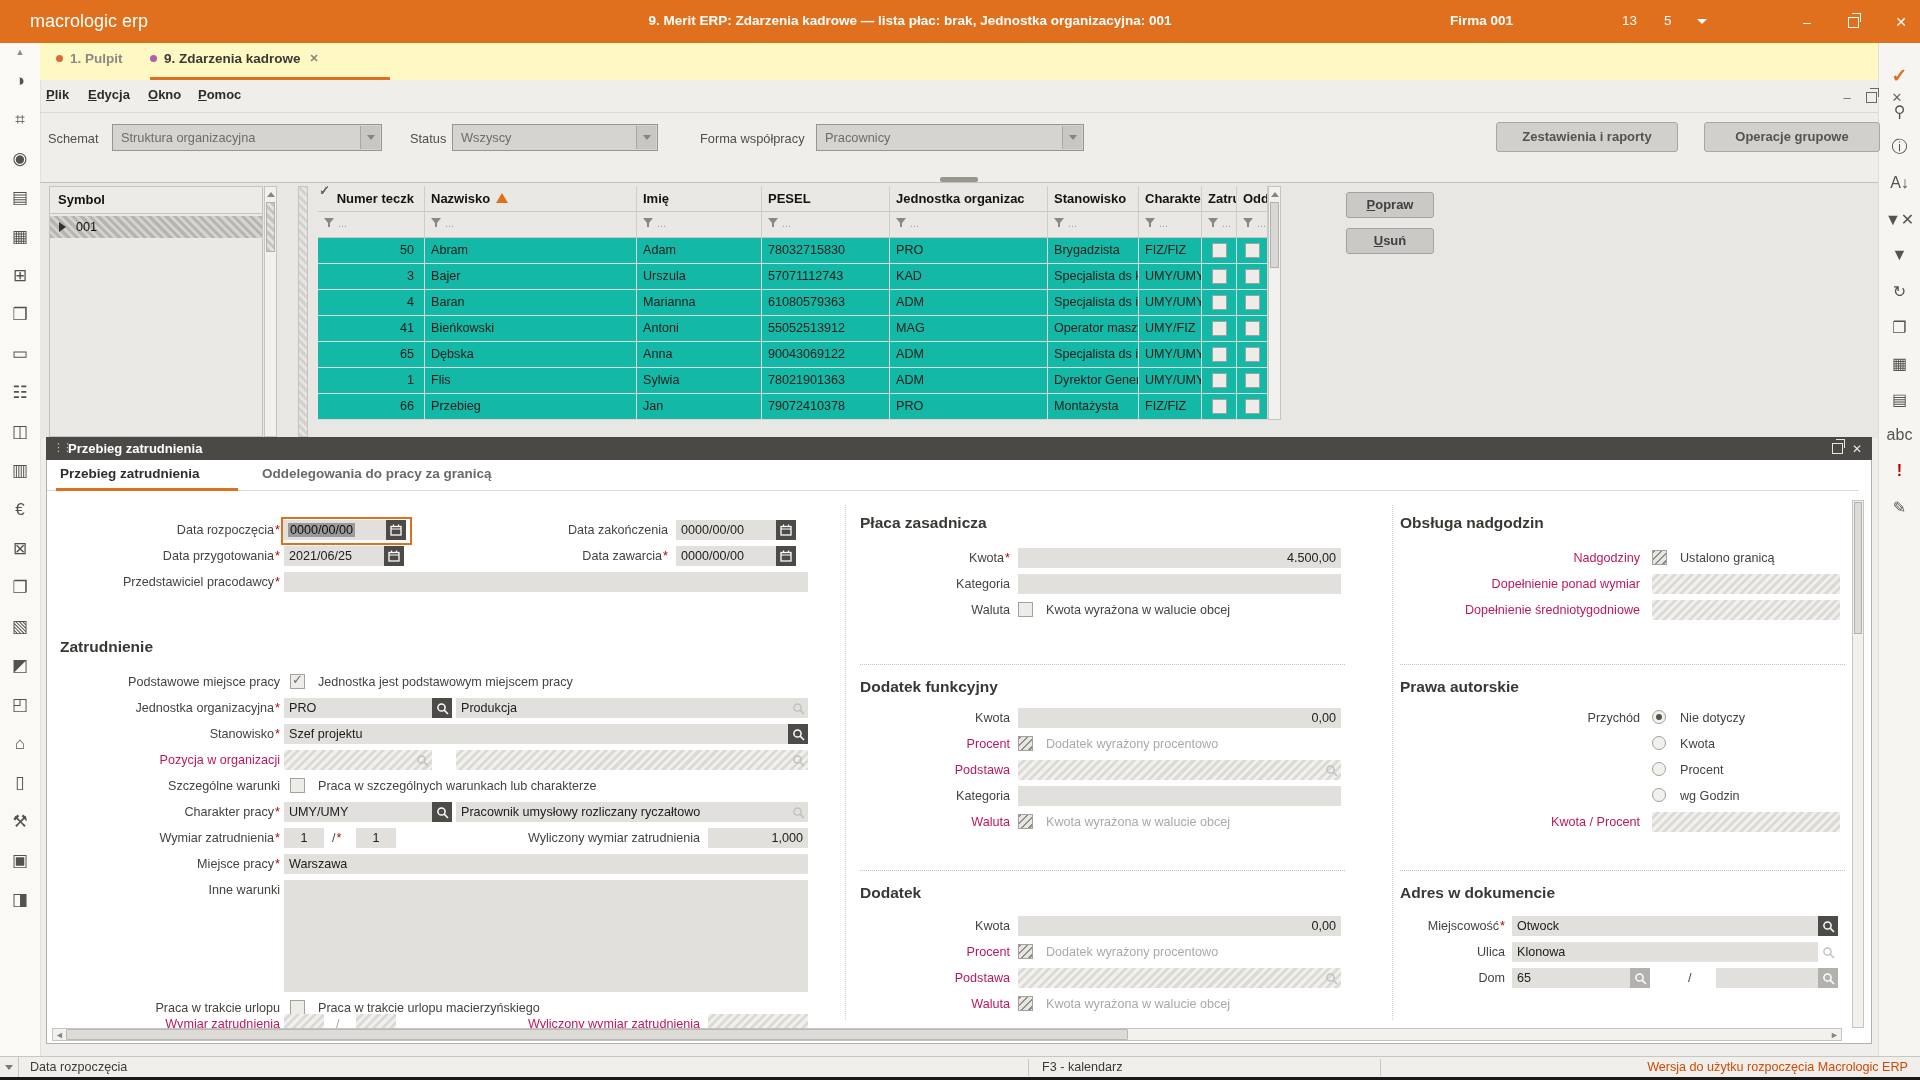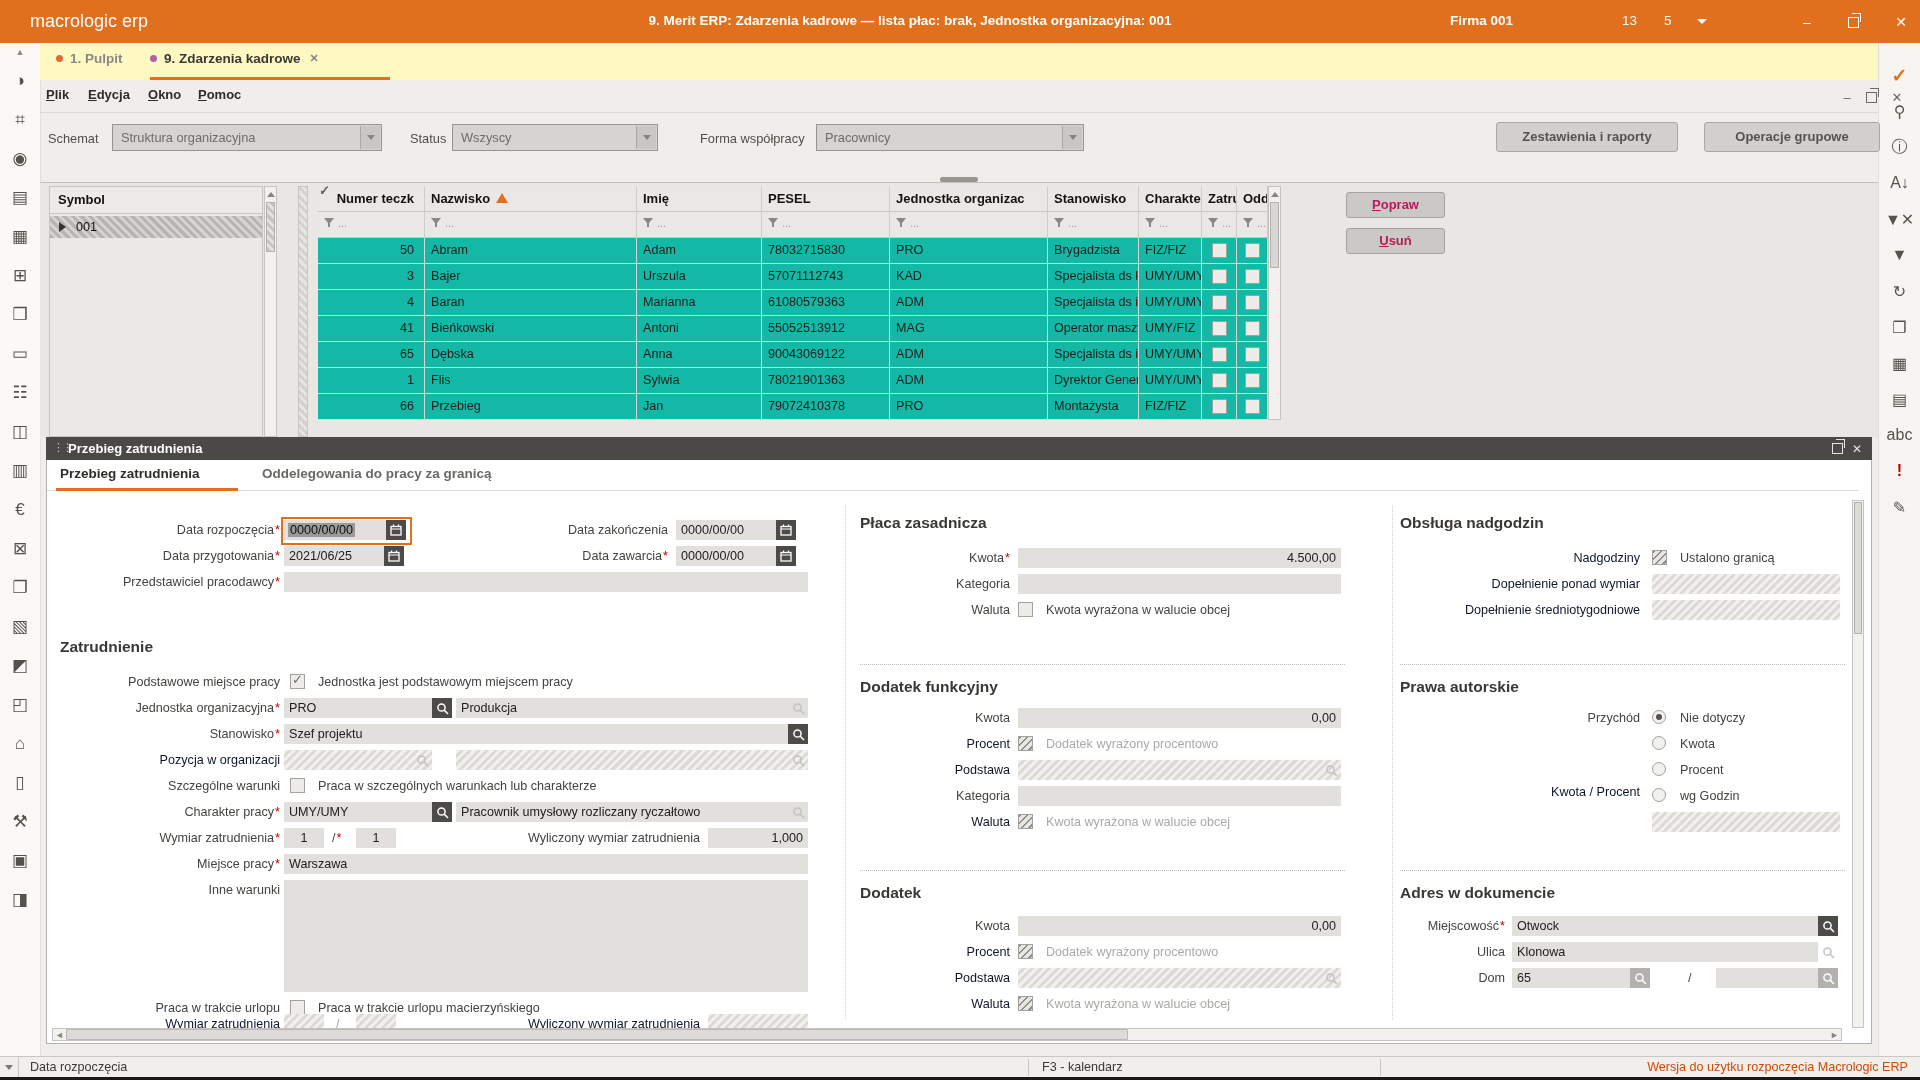--- a/index.html
+++ b/index.html
@@ -68,36 +68,36 @@
   .tfilter{height:26px;background:#eae8e4;border-bottom:1px solid #c9c7c3}
   .tf{box-sizing:border-box;padding:6px 0 0 6px;border-right:1px solid #cfcdc9;display:flex;align-items:flex-start;gap:3px}
   .tf .dots{font-size:11px;color:#a5a39f;line-height:10px}
   .trow{height:26px;background:#14b8a6;border-bottom:1px solid #dbd9d5}
   .tc{box-sizing:border-box;padding:5px 6px 0 6px;font-size:12.6px;color:#22201d;border-right:1px solid #d8d6d2;white-space:nowrap;overflow:hidden}
   .c1{width:107px;text-align:right;padding-right:10px}.c2{width:212px}.c3{width:125px}.c4{width:128px}
   .c5{width:158px}.c6{width:91px}.c7{width:63px}.c8{width:35px}.c9{width:31px}
   .tc.cbcell{display:flex;align-items:center;justify-content:center;padding:0}
   .sorttri{display:inline-block;width:0;height:0;border-left:6px solid transparent;border-right:6px solid transparent;border-bottom:10px solid #E0701E;margin-left:6px}
 
-  .sidebtn{position:absolute;width:99px;height:26px;background:#cbc9c5;border:1px solid #a5a3a0;border-radius:3px;font-size:13px;font-weight:bold;color:#be185d;text-align:center;line-height:24px;box-sizing:border-box}
+  .sidebtn{position:absolute;width:88px;height:26px;background:#cbc9c5;border:1px solid #a5a3a0;border-radius:3px;font-size:13px;font-weight:bold;color:#404040;text-align:center;line-height:24px;box-sizing:border-box}
   .sidebtn::first-letter{text-decoration:underline}
 
   
   .panel{position:absolute;left:46px;top:437px;width:1826px;height:607px;background:#fff;border:1px solid #b3b1ad;box-sizing:border-box}
   .ptitle{position:absolute;left:46px;top:437px;width:1826px;height:23px;background:#4b4946;color:#fff;box-sizing:border-box}
   .ptitle .grip{position:absolute;left:7px;top:4px;font-size:11px;letter-spacing:-2px;color:#c9c7c3}
   .ptitle .txt{position:absolute;left:22px;top:4px;font-size:13px;font-weight:bold}
   .pbtn{position:absolute;top:3px;width:18px;height:17px;display:flex;align-items:center;justify-content:center;color:#e8e6e2;font-size:12px}
   .ptab{position:absolute;top:466px;font-size:13.5px;font-weight:bold;white-space:nowrap}
   .ptabline{position:absolute;left:47px;top:490px;width:1812px;height:1px;background:#dedcd8}
   .ptabul{position:absolute;top:488px;height:3px;background:#E0701E}
 
   .sech{position:absolute;font-size:15.5px;font-weight:bold;color:#3a3834;white-space:nowrap}
   .lab{position:absolute;height:20px;line-height:20px;font-size:12.6px;color:#45433f;text-align:right;white-space:nowrap}
-  .lab.dis{color:#0f172a}
+  .lab.dis{color:#be185d}
   .req::after{content:"*";color:#c00000;margin-left:1px}
   .fld{position:absolute;height:20px;box-sizing:border-box;background:#e2e0dc;font-size:12.6px;color:#22201d;line-height:20px;padding:0 5px;white-space:nowrap;overflow:hidden}
   .fld.num{text-align:right}
   .fld.ctr{text-align:center}
   .hatch{background:repeating-linear-gradient(135deg,#f1f0ed 0 3px,#dcdad6 3px 6px)}
   .cal{position:absolute;width:20px;height:20px;background:#4d4b48;color:#fff;display:flex;align-items:center;justify-content:center}
   .mg{position:absolute;width:20px;height:20px;display:flex;align-items:center;justify-content:center}
   .mgd{background:#4d4b48;color:#fff}
   .mgm{background:#b3b1ae;color:#fff}
   .mgl{color:#c3c1bd}
@@ -668,21 +668,21 @@
   <div class="sech" style="left:1400px;top:678px">Prawa autorskie</div>
   <div class="lab" style="left:1400px;top:708px;width:240px">Przychód</div>
   <span class="rad sel" style="left:1652px;top:710px"></span>
   <div class="cblab" style="left:1680px;top:708px">Nie dotyczy</div>
   <span class="rad" style="left:1652px;top:736px"></span>
   <div class="cblab" style="left:1680px;top:734px">Kwota</div>
   <span class="rad" style="left:1652px;top:762px"></span>
   <div class="cblab" style="left:1680px;top:760px">Procent</div>
   <span class="rad" style="left:1652px;top:788px"></span>
   <div class="cblab" style="left:1680px;top:786px">wg Godzin</div>
-  <div class="lab dis" style="left:1400px;top:782px;width:240px">Kwota / Procent</div>
+  <div class="lab dis" style="left:1400px;top:812px;width:240px">Kwota / Procent</div>
   <div class="fld hatch" style="left:1652px;top:812px;width:188px"></div>
 
   <div class="dot-h" style="left:1400px;top:870px;width:445px"></div>
   <div class="sech" style="left:1400px;top:884px">Adres w dokumencie</div>
   <div class="lab req" style="left:1400px;top:916px;width:105px">Miejscowość</div>
   <div class="fld" style="left:1512px;top:916px;width:306px">Otwock</div>
   <div class="mg mgd" style="left:1818px;top:916px">
       <svg width="13" height="13">
         <circle cx="5.5" cy="5.5" r="3.6" fill="none" stroke="currentColor" stroke-width="1.5"></circle>
         <line x1="8.4" y1="8.4" x2="12" y2="12" stroke="currentColor" stroke-width="1.5"></line>

